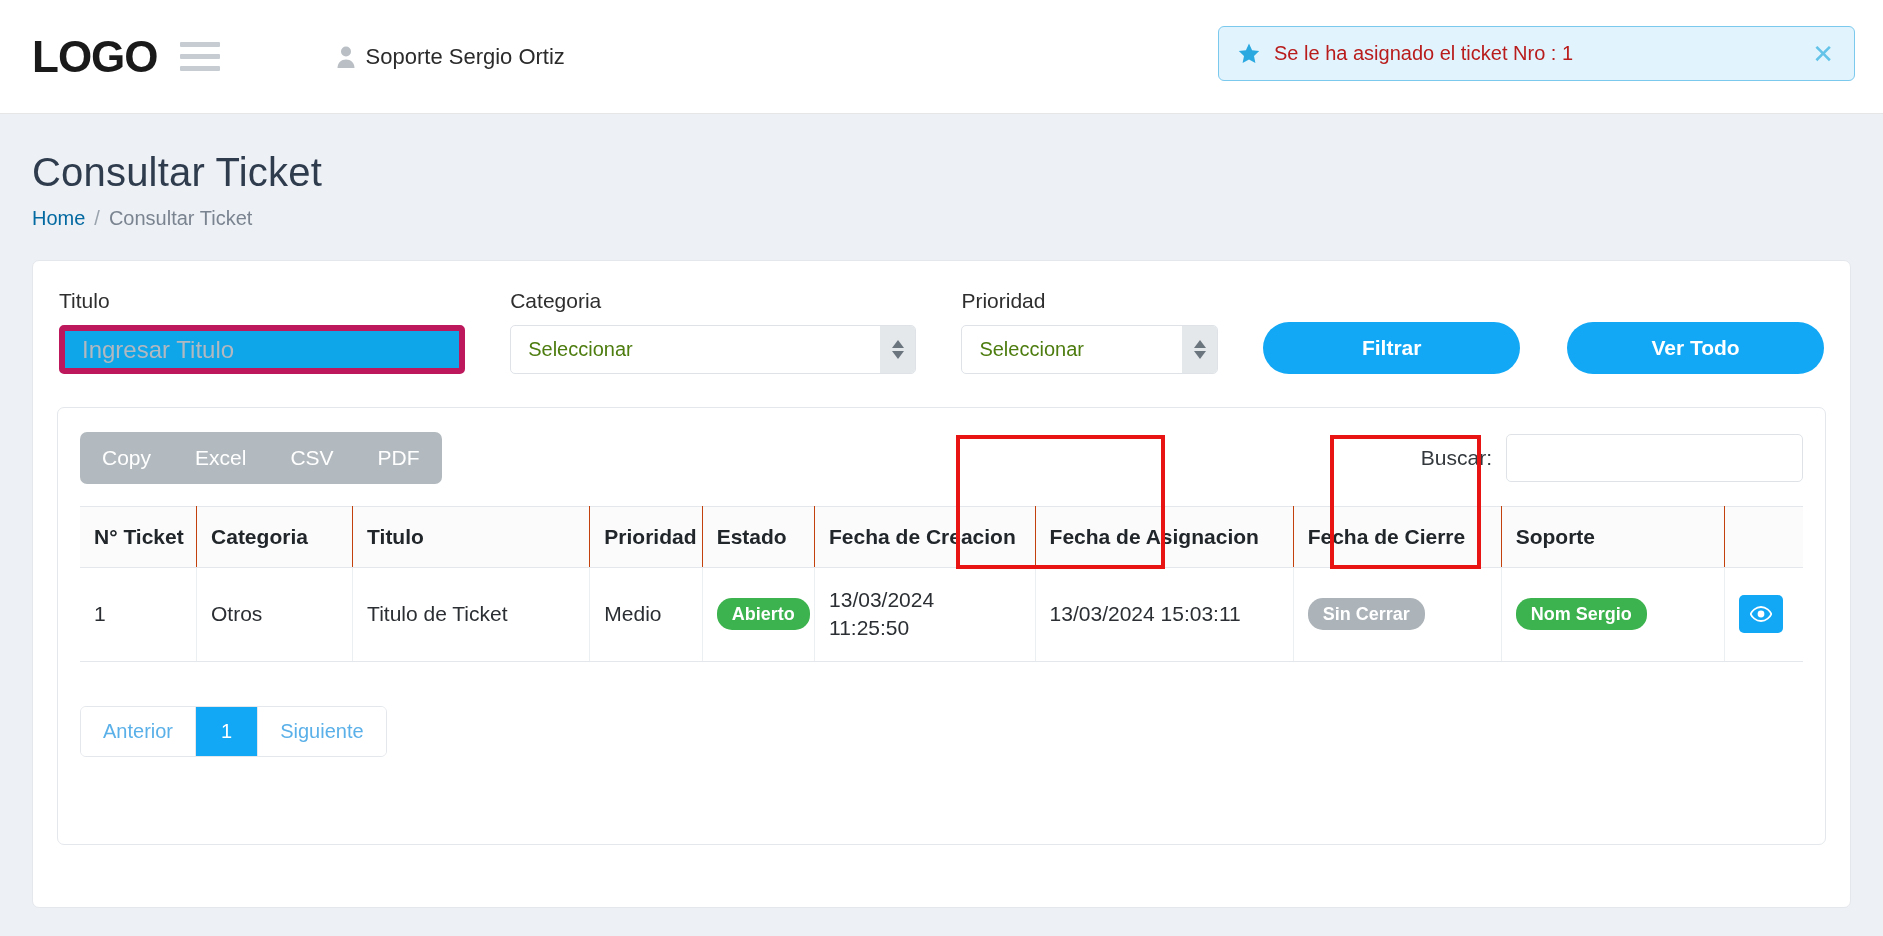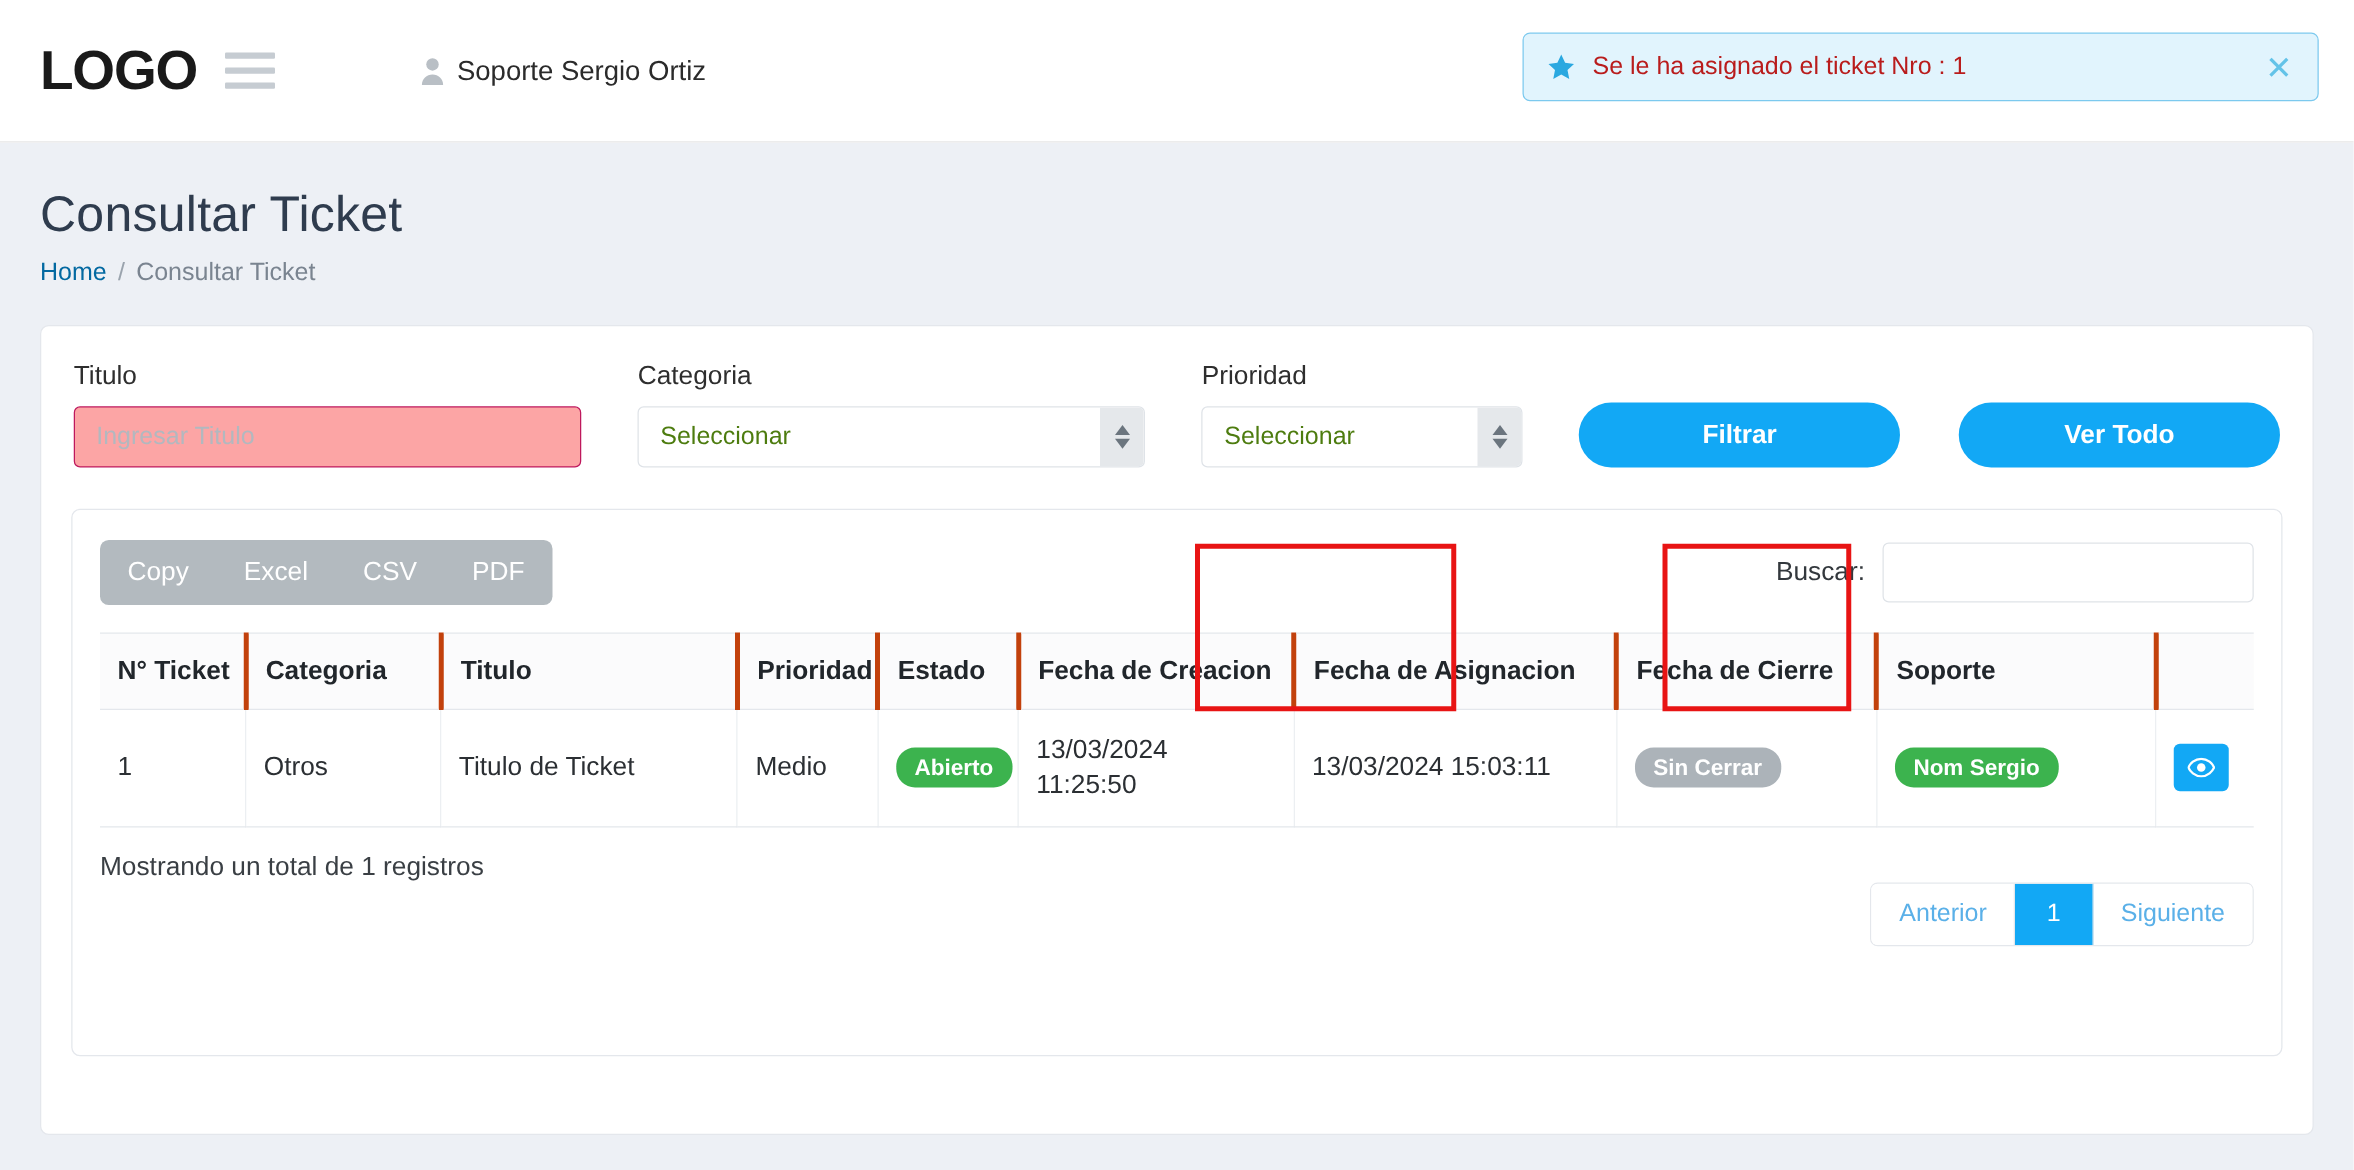--- a/index.html
+++ b/index.html
@@ -130,24 +130,24 @@
     color: #2e2e2e;
     margin-bottom: 12px;
     font-weight: 400;
   }
   .f-titulo { width: 408px; }
   .f-categoria { width: 408px; margin-left: 45px; }
   .f-prioridad { width: 258px; margin-left: 45px; }
 
   .text-input {
     height: 49px;
-    border: 1px solid #be185d;
+    border: 6px solid #be185d;
     border-radius: 5px;
-    background: #fca5a5;
-    font-size: 20px;
+    background: #0ea5e9;
+    font-size: 24px;
     color: #3a3a3a;
     padding: 0 17px;
     font-family: "Liberation Sans", sans-serif;
     outline: none;
   }
   .text-input::placeholder { color: #b2b8bf; }
 
   .select-wrap {
     position: relative;
     height: 49px;
@@ -250,21 +250,21 @@
     table-layout: fixed;
   }
   thead th {
     text-align: left;
     font-size: 21px;
     font-weight: 700;
     color: #21262b;
     padding: 18px 14px;
     border-top: 1px solid #e4e7ec;
     border-bottom: 1px solid #e4e7ec;
-    border-right: 4px solid #c2410c;
+    border-right: 1px solid #c2410c;
     background: #fbfbfc;
     white-space: nowrap;
   }
   thead th:last-child { border-right: none; }
   tbody td {
     font-size: 21px;
     color: #2b2f33;
     padding: 18px 14px;
     border-bottom: 1px solid #e4e7ec;
     border-right: 1px solid #eceff2;
@@ -486,21 +486,20 @@
               </button>
             </td>
           </tr>
         </tbody>
       </table>
 
       <div class="annot annot-asig"></div>
       <div class="annot annot-sop"></div>
 
       <div class="table-footer">
-        <div class="record-count">Mostrando un total de 1 registros</div>
         <div class="pagination">
           <div class="page-btn">Anterior</div>
           <div class="page-btn active">1</div>
           <div class="page-btn">Siguiente</div>
         </div>
       </div>
 
     </div>
   </div>
 </div>

